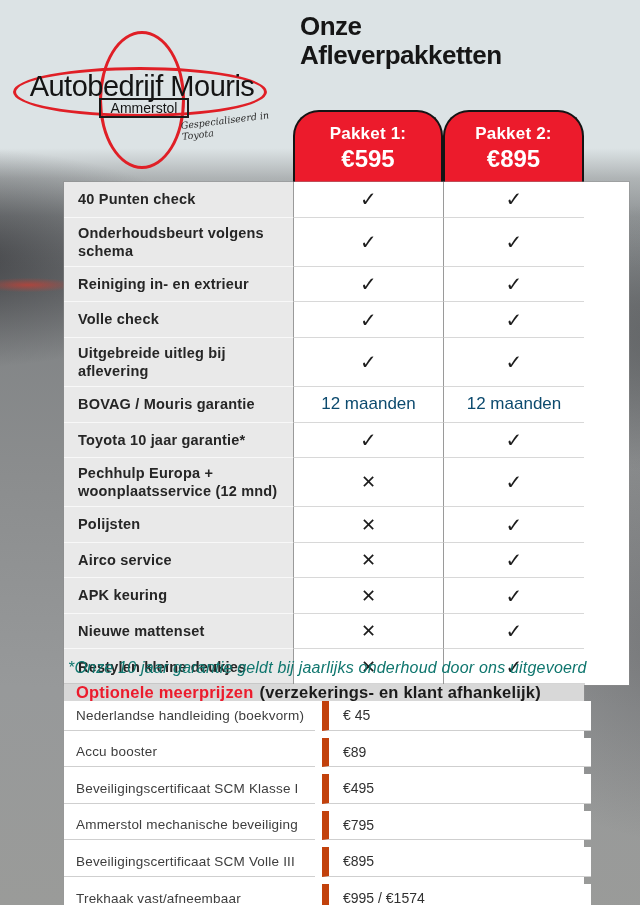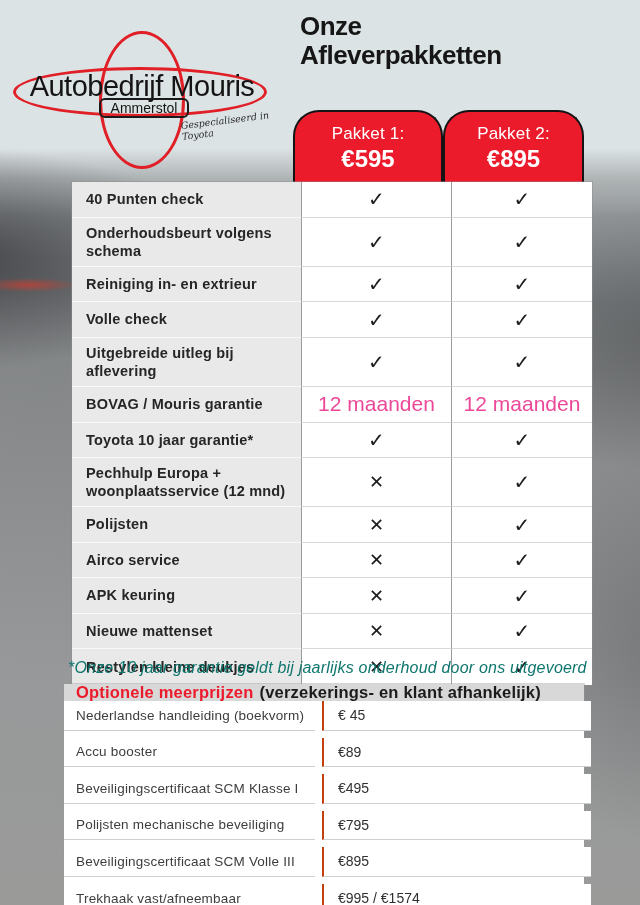--- a/index.html
+++ b/index.html
@@ -20,74 +20,74 @@
   }
 
   
   .logo{position:absolute;left:13px;top:30px;width:262px;height:145px;}
   .logo .ellipse{position:absolute;border:3px solid var(--logo-red,#e01f26);border-radius:50%;}
   .logo .ellipse.wide{left:0;top:37px;width:248px;height:44px;}
   .logo .ellipse.tall{left:86px;top:1px;width:80px;height:132px;}
   .logo-name{position:absolute;left:0;top:40px;width:258px;text-align:center;
              font-size:29px;font-weight:400;color:#141414;letter-spacing:-0.5px;}
   .logo-city{position:absolute;left:86px;top:68px;width:82px;text-align:center;
-             font-size:14px;color:#161616;border:2px solid #1a1a1a;border-radius:6px;
+             font-size:14px;color:#161616;border:2px solid #1a1a1a;border-radius:0;
              padding:0 2px;background:transparent;}
   .logo-tagline{position:absolute;left:168px;top:84px;width:100px;
                 font-family:"DejaVu Serif",serif;font-style:italic;font-size:9.5px;
                 color:#2b2b2b;transform:rotate(-7deg);}
 
   
   .title{position:absolute;left:300px;top:12px;margin:0;
          font-size:26px;line-height:1.1;font-weight:800;color:#161616;letter-spacing:-0.5px;}
 
   
   .tab{position:absolute;top:110px;height:72px;box-sizing:border-box;
        background:var(--accent-red,#ec1b2c);
        border:2px solid #141414;border-bottom:none;border-radius:26px 26px 0 0;
        color:#ffffff;text-align:center;}
   .tab1{left:293px;width:150px;}
   .tab2{left:443px;width:141px;}
-  .tab-name{margin-top:12px;font-size:17px;font-weight:400;letter-spacing:.2px;}
+  .tab-name{margin-top:12px;font-size:17px;font-weight:700;letter-spacing:.2px;}
   .tab-price{margin-top:1px;font-size:24px;font-weight:700;}
 
   
-  .cmp-table{position:absolute;left:72px;top:182px;width:520px;
+  .cmp-table{position:absolute;left:64px;top:182px;width:565px;
              display:grid;grid-template-columns:229px 150px 141px;
              background:#ffffff;box-shadow:0 0 0 1px rgba(140,140,140,.45);}
   .feat{box-sizing:border-box;background:var(--feature-col-bg,#e9e9e9);
         border-bottom:1px solid #f8f8f8;min-height:35.5px;
         display:flex;align-items:center;padding:6px 8px 6px 14px;
         font-size:14.5px;font-weight:700;color:#262626;letter-spacing:.2px;line-height:1.25;}
   .val{box-sizing:border-box;background:#fff;border-bottom:1px solid #d8d8d8;
        border-left:1px solid #9a9a9a;min-height:35.5px;
        display:flex;align-items:center;justify-content:center;}
   .cmp-table > div:nth-last-child(-n+3){border-bottom:none;}
   .mark{color:#1c1c1c;line-height:1;}
   .mark.check{font-size:20px;}
   .mark.cross{font-size:18px;}
-  .val-text{font-size:21px;color:#ec4899;}
+  .val-text{font-size:17px;color:#0c4a6e;}
 
   
   .footnote{position:absolute;left:68px;top:659px;width:520px;
             font-size:16px;color:#0f766e;letter-spacing:.2px;font-style:italic;}
 
   
   .options{position:absolute;left:64px;top:684px;width:520px;background:#ffffff;
            box-shadow:0 0 0 1px rgba(150,150,150,.4);}
   .opt-header{box-sizing:border-box;height:17px;background:var(--options-header-bg,#d8d8d8);
               display:flex;align-items:center;padding-left:12px;
               font-size:16.5px;font-weight:700;letter-spacing:.2px;}
   .opt-red{color:var(--accent-red,#d6121f);margin-right:6px;}
   .opt-black{color:#1b1b1b;}
   .opt-grid{display:grid;grid-template-columns:251px 269px;gap:7px;}
   .opt-label,.opt-price{box-sizing:border-box;min-height:29.5px;display:flex;align-items:center;
               border-bottom:1px solid #cfcfcf;background:#fff;}
   .opt-label{padding:2px 8px 2px 12px;font-size:13.5px;color:#3d3d3d;letter-spacing:.2px;}
-  .opt-price{border-left:2px solid #c2410c;padding:2px 8px 2px 14px;font-size:14px;color:#303030;}
+  .opt-price{border-left:7px solid #c2410c;padding:2px 8px 2px 14px;font-size:14px;color:#303030;}
   .opt-grid > div:nth-last-child(-n+2){border-bottom:none;}
 </style>
 </head>
 <body>
 
 <div class="page">
 
   <div class="bg-photo"></div>
 
   <div class="logo">
@@ -213,21 +213,21 @@
       <span class="opt-red">Optionele meerprijzen</span>
       <span class="opt-black">(verzekerings- en klant afhankelijk)</span>
     </div>
     <div class="opt-grid" id="options-rows">
         <div class="opt-label">Nederlandse handleiding (boekvorm)</div>
         <div class="opt-price">€ 45</div>
         <div class="opt-label">Accu booster</div>
         <div class="opt-price">€89</div>
         <div class="opt-label">Beveiligingscertificaat SCM Klasse I</div>
         <div class="opt-price">€495</div>
-        <div class="opt-label">Polijsten mechanische beveiliging</div>
+        <div class="opt-label">Ammerstol mechanische beveiliging</div>
         <div class="opt-price">€795</div>
         <div class="opt-label">Beveiligingscertificaat SCM Volle III</div>
         <div class="opt-price">€895</div>
         <div class="opt-label">Trekhaak vast/afneembaar</div>
         <div class="opt-price">€995 / €1574</div>
       </div>
   </div>
 
 </div>
 

